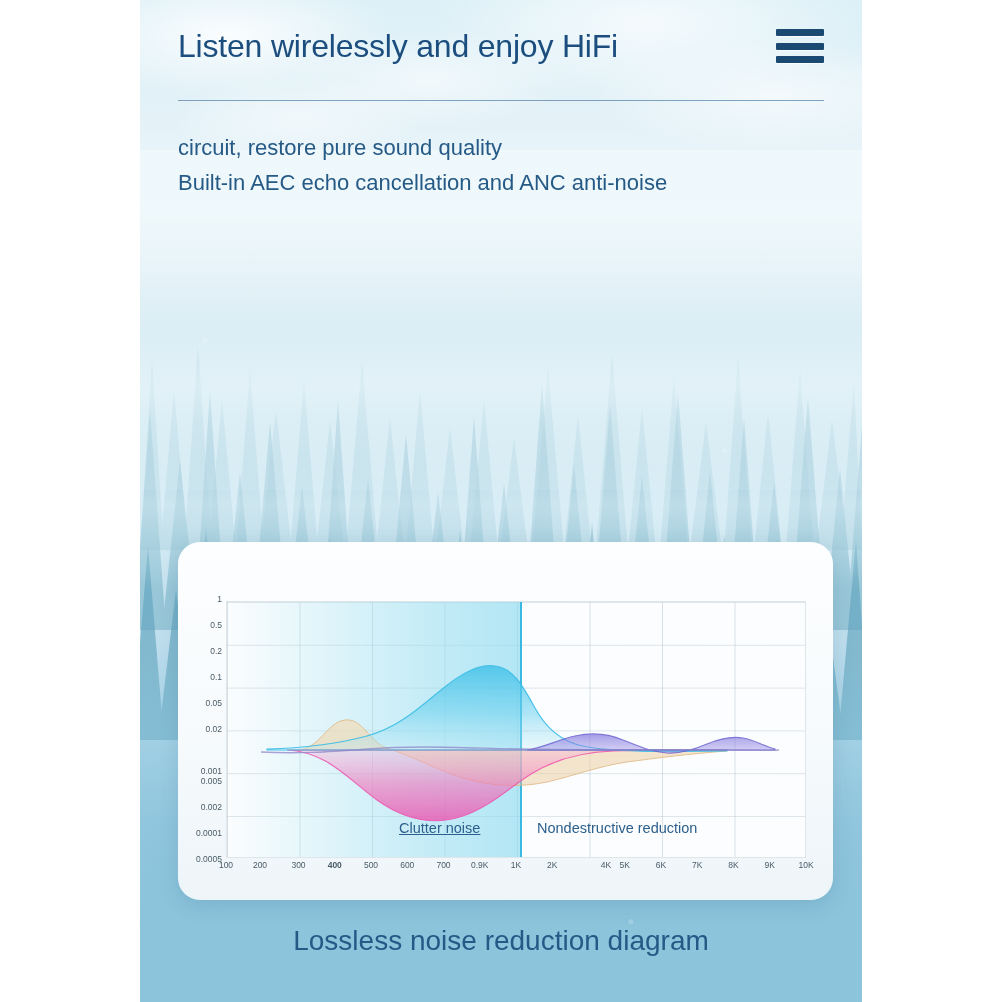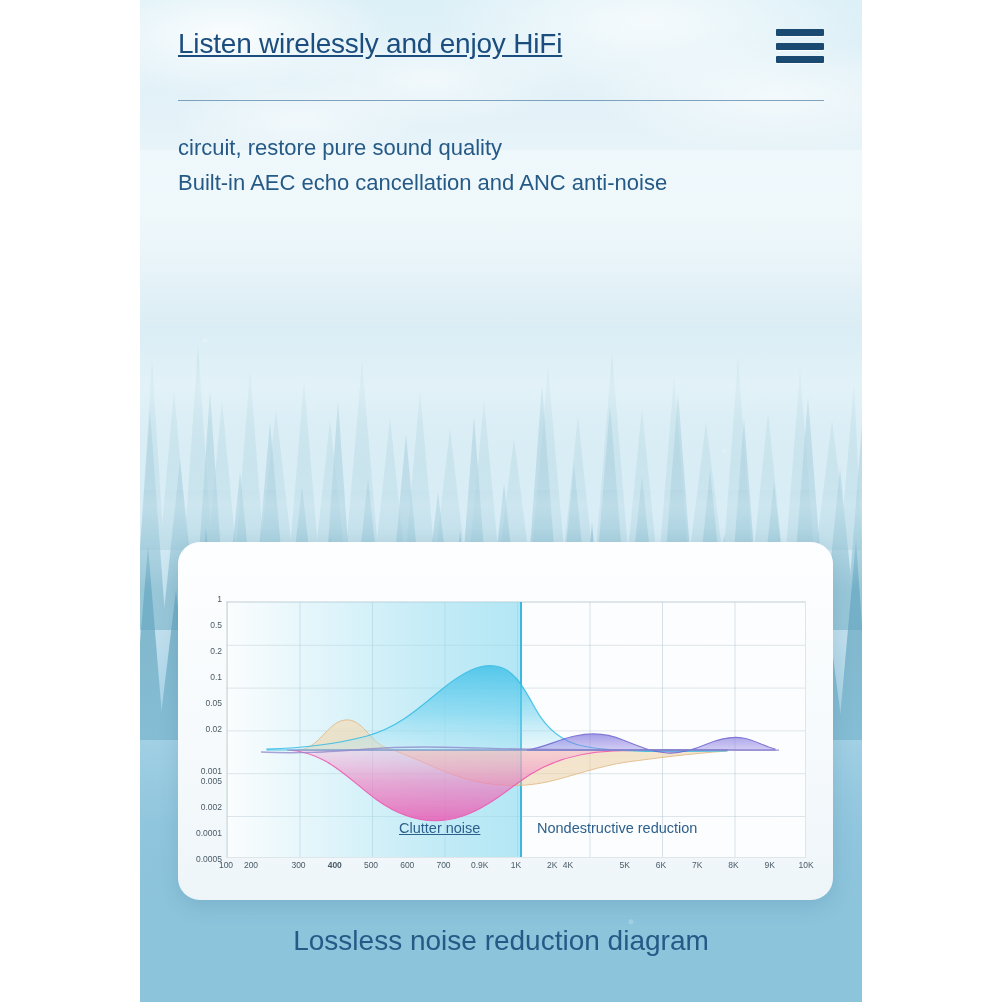--- a/index.html
+++ b/index.html
@@ -89,27 +89,26 @@
       radial-gradient(circle at 68% 92%, rgba(255,255,255,.4) 0 2px, transparent 3px),
       radial-gradient(circle at 17% 88%, rgba(255,255,255,.35) 0 2px, transparent 3px);
   }
 
   
   #header { position:absolute; left:0; top:0; width:722px; height:120px; }
 
   #page-title {
     position:absolute;
     left:38px; top:28px;
-    font-size:28px;
+    font-size:32px;
     font-weight:400;
     letter-spacing:-.2px;
     color:#1b4e7e;
     white-space:nowrap;
     font-family:"Liberation Sans", sans-serif;
-    text-decoration:underline;
   }
 
   #menu-button {
     position:absolute;
     right:38px; top:26px;
     width:48px; height:40px;
     display:flex; flex-direction:column; justify-content:space-between;
     padding:3px 0;
     cursor:pointer;
   }
@@ -419,30 +418,30 @@
                  C350,148 420,148 500,148 C520,148 536,149 552,148" fill="none" stroke="#8f86c9" stroke-width="1.4" opacity=".75"></path>
           </svg>
         </div>
 
         <div class="plot-label" id="label-clutter">Clutter noise</div>
         <div class="plot-label" id="label-nondestructive">Nondestructive reduction</div>
       </div>
 
       <div id="x-axis">
           <div class="xtick" style="left: 0px;">100</div>
-          <div class="xtick" style="left: 25px;">200</div>
+          <div class="xtick" style="left: 34px;">200</div>
           <div class="xtick" style="left: 72.5px;">300</div>
           <div class="xtick" style="left: 108.75px; font-weight: bold;">400</div>
           <div class="xtick" style="left: 145px;">500</div>
           <div class="xtick" style="left: 181.25px;">600</div>
           <div class="xtick" style="left: 217.5px;">700</div>
           <div class="xtick" style="left: 253.75px;">0.9K</div>
           <div class="xtick" style="left: 290px;">1K</div>
           <div class="xtick" style="left: 326.25px;">2K</div>
-          <div class="xtick" style="left: 342px; text-align: right;">4K</div>
+          <div class="xtick" style="left: 380px; text-align: right;">4K</div>
           <div class="xtick" style="left: 398.75px;">5K</div>
           <div class="xtick" style="left: 435px;">6K</div>
           <div class="xtick" style="left: 471.25px;">7K</div>
           <div class="xtick" style="left: 507.5px;">8K</div>
           <div class="xtick" style="left: 543.75px;">9K</div>
           <div class="xtick" style="left: 580px;">10K</div>
         </div>
     </div>
 
     <div id="caption">Lossless noise reduction diagram</div>

